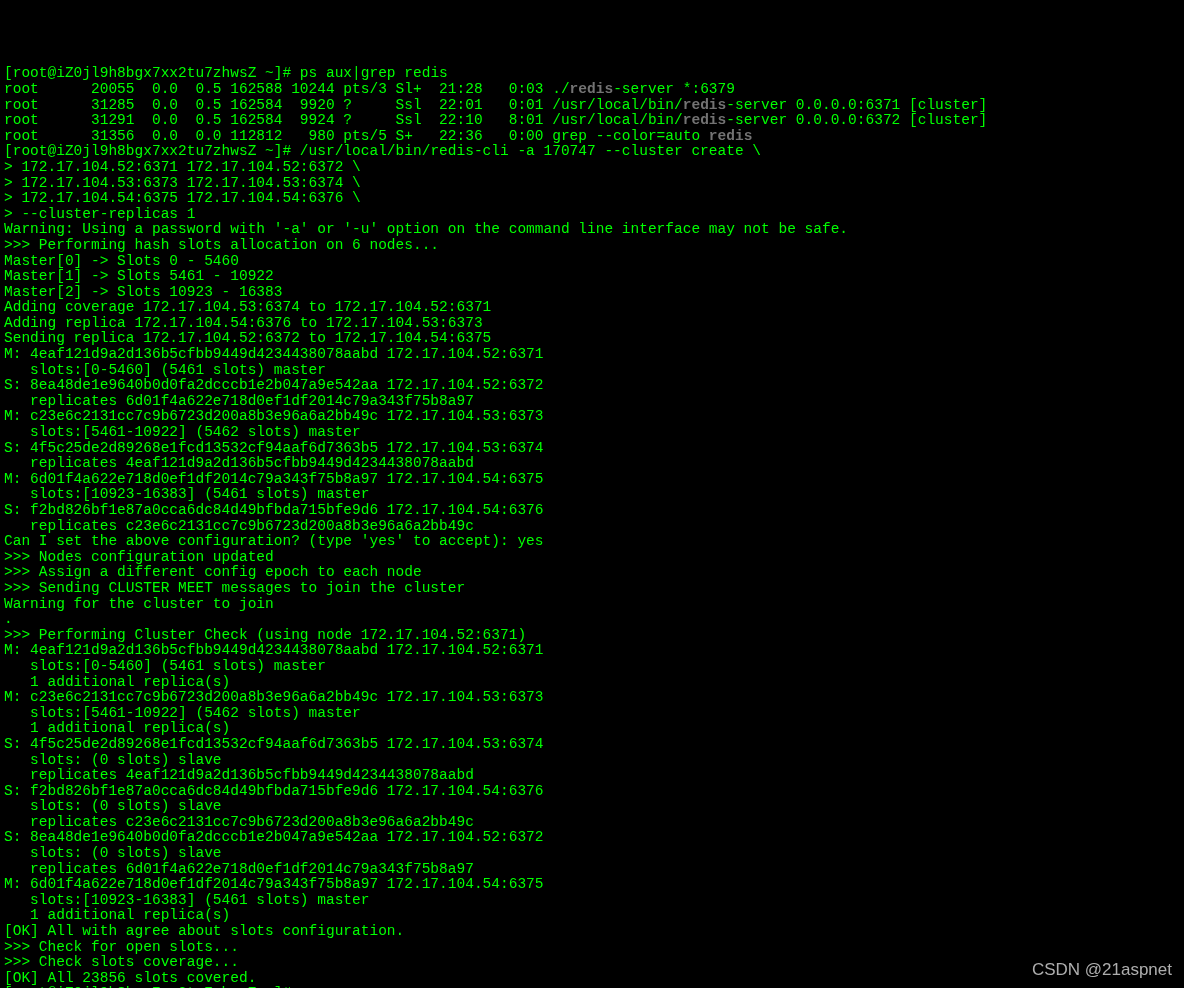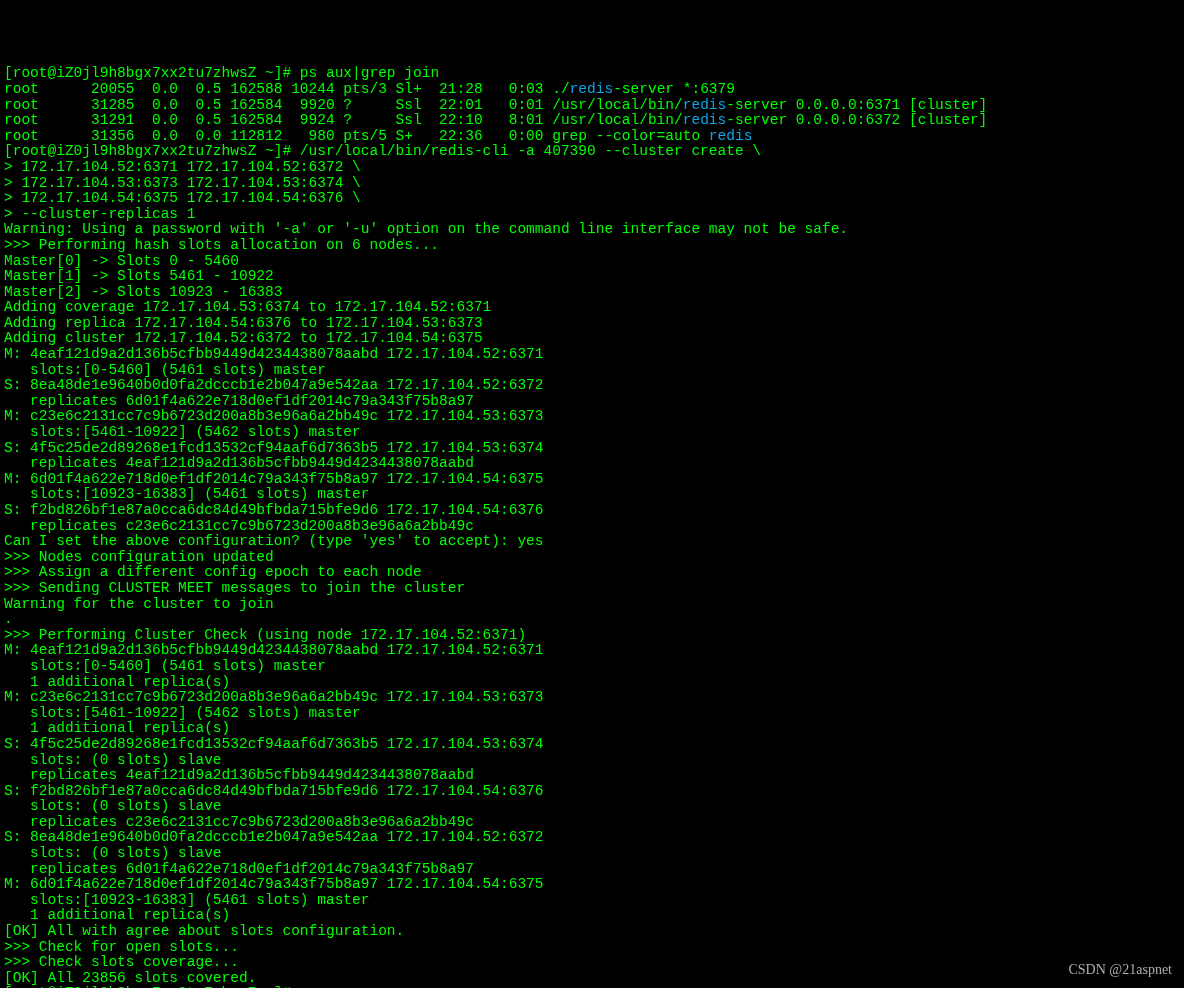--- a/index.html
+++ b/index.html
@@ -10,46 +10,46 @@
     font-size: 14.5px;
     line-height: 15.6px;
     color: #00ff00;
     white-space: pre;
     width: 1184px;
     height: 988px;
     box-sizing: border-box;
     overflow: hidden;
   }
   .g  { color: #00ff00; }
-  .r  { color: #0ea5e9; font-weight: normal; }
-  .wm { color: #cccccc; position: absolute; bottom: 10px; right: 12px; font-family: Liberation Serif, serif; font-size: 14px; opacity: 0.85; }
+  .r  { color: #737373; font-weight: bold; }
+  .wm { color: #cccccc; position: absolute; bottom: 10px; right: 12px; font-family: Liberation Sans, sans-serif; font-size: 17px; opacity: 0.85; }
 </style>
 </head>
 <body>
 
 
 
-<div id="term"><span class="g">[root@iZ0jl9h8bgx7xx2tu7zhwsZ ~]# </span><span class="g">ps aux|grep join</span>
+<div id="term"><span class="g">[root@iZ0jl9h8bgx7xx2tu7zhwsZ ~]# </span><span class="g">ps aux|grep redis</span>
 <span class="g">root      20055  0.0  0.5 162588 10244 pts/3 Sl+  21:28   0:03 </span><span class="g">./</span><span class="r">redis</span><span class="g">-server *:6379</span>
 <span class="g">root      31285  0.0  0.5 162584  9920 ?     Ssl  22:01   0:01 </span><span class="g">/usr/local/bin/</span><span class="r">redis</span><span class="g">-server 0.0.0.0:6371 [cluster]</span>
 <span class="g">root      31291  0.0  0.5 162584  9924 ?     Ssl  22:10   8:01 </span><span class="g">/usr/local/bin/</span><span class="r">redis</span><span class="g">-server 0.0.0.0:6372 [cluster]</span>
 <span class="g">root      31356  0.0  0.0 112812   980 pts/5 S+   22:36   0:00 </span><span class="g">grep --color=auto </span><span class="r">redis</span><span class="g"></span>
-<span class="g">[root@iZ0jl9h8bgx7xx2tu7zhwsZ ~]# </span><span class="g">/usr/local/bin/redis-cli -a 407390 --cluster create \</span>
+<span class="g">[root@iZ0jl9h8bgx7xx2tu7zhwsZ ~]# </span><span class="g">/usr/local/bin/redis-cli -a 170747 --cluster create \</span>
 <span class="g">&gt; 172.17.104.52:6371 172.17.104.52:6372 \</span>
 <span class="g">&gt; 172.17.104.53:6373 172.17.104.53:6374 \</span>
 <span class="g">&gt; 172.17.104.54:6375 172.17.104.54:6376 \</span>
 <span class="g">&gt; --cluster-replicas 1</span>
 <span class="g">Warning: Using a password with '-a' or '-u' option on the command line interface may not be safe.</span>
 <span class="g">&gt;&gt;&gt; Performing hash slots allocation on 6 nodes...</span>
 <span class="g">Master[0] -&gt; Slots 0 - 5460</span>
 <span class="g">Master[1] -&gt; Slots 5461 - 10922</span>
 <span class="g">Master[2] -&gt; Slots 10923 - 16383</span>
 <span class="g">Adding coverage 172.17.104.53:6374 to 172.17.104.52:6371</span>
 <span class="g">Adding replica 172.17.104.54:6376 to 172.17.104.53:6373</span>
-<span class="g">Adding cluster 172.17.104.52:6372 to 172.17.104.54:6375</span>
+<span class="g">Sending replica 172.17.104.52:6372 to 172.17.104.54:6375</span>
 <span class="g">M: 4eaf121d9a2d136b5cfbb9449d4234438078aabd 172.17.104.52:6371</span>
 <span class="g">   slots:[0-5460] (5461 slots) master</span>
 <span class="g">S: 8ea48de1e9640b0d0fa2dcccb1e2b047a9e542aa 172.17.104.52:6372</span>
 <span class="g">   replicates 6d01f4a622e718d0ef1df2014c79a343f75b8a97</span>
 <span class="g">M: c23e6c2131cc7c9b6723d200a8b3e96a6a2bb49c 172.17.104.53:6373</span>
 <span class="g">   slots:[5461-10922] (5462 slots) master</span>
 <span class="g">S: 4f5c25de2d89268e1fcd13532cf94aaf6d7363b5 172.17.104.53:6374</span>
 <span class="g">   replicates 4eaf121d9a2d136b5cfbb9449d4234438078aabd</span>
 <span class="g">M: 6d01f4a622e718d0ef1df2014c79a343f75b8a97 172.17.104.54:6375</span>
 <span class="g">   slots:[10923-16383] (5461 slots) master</span>

